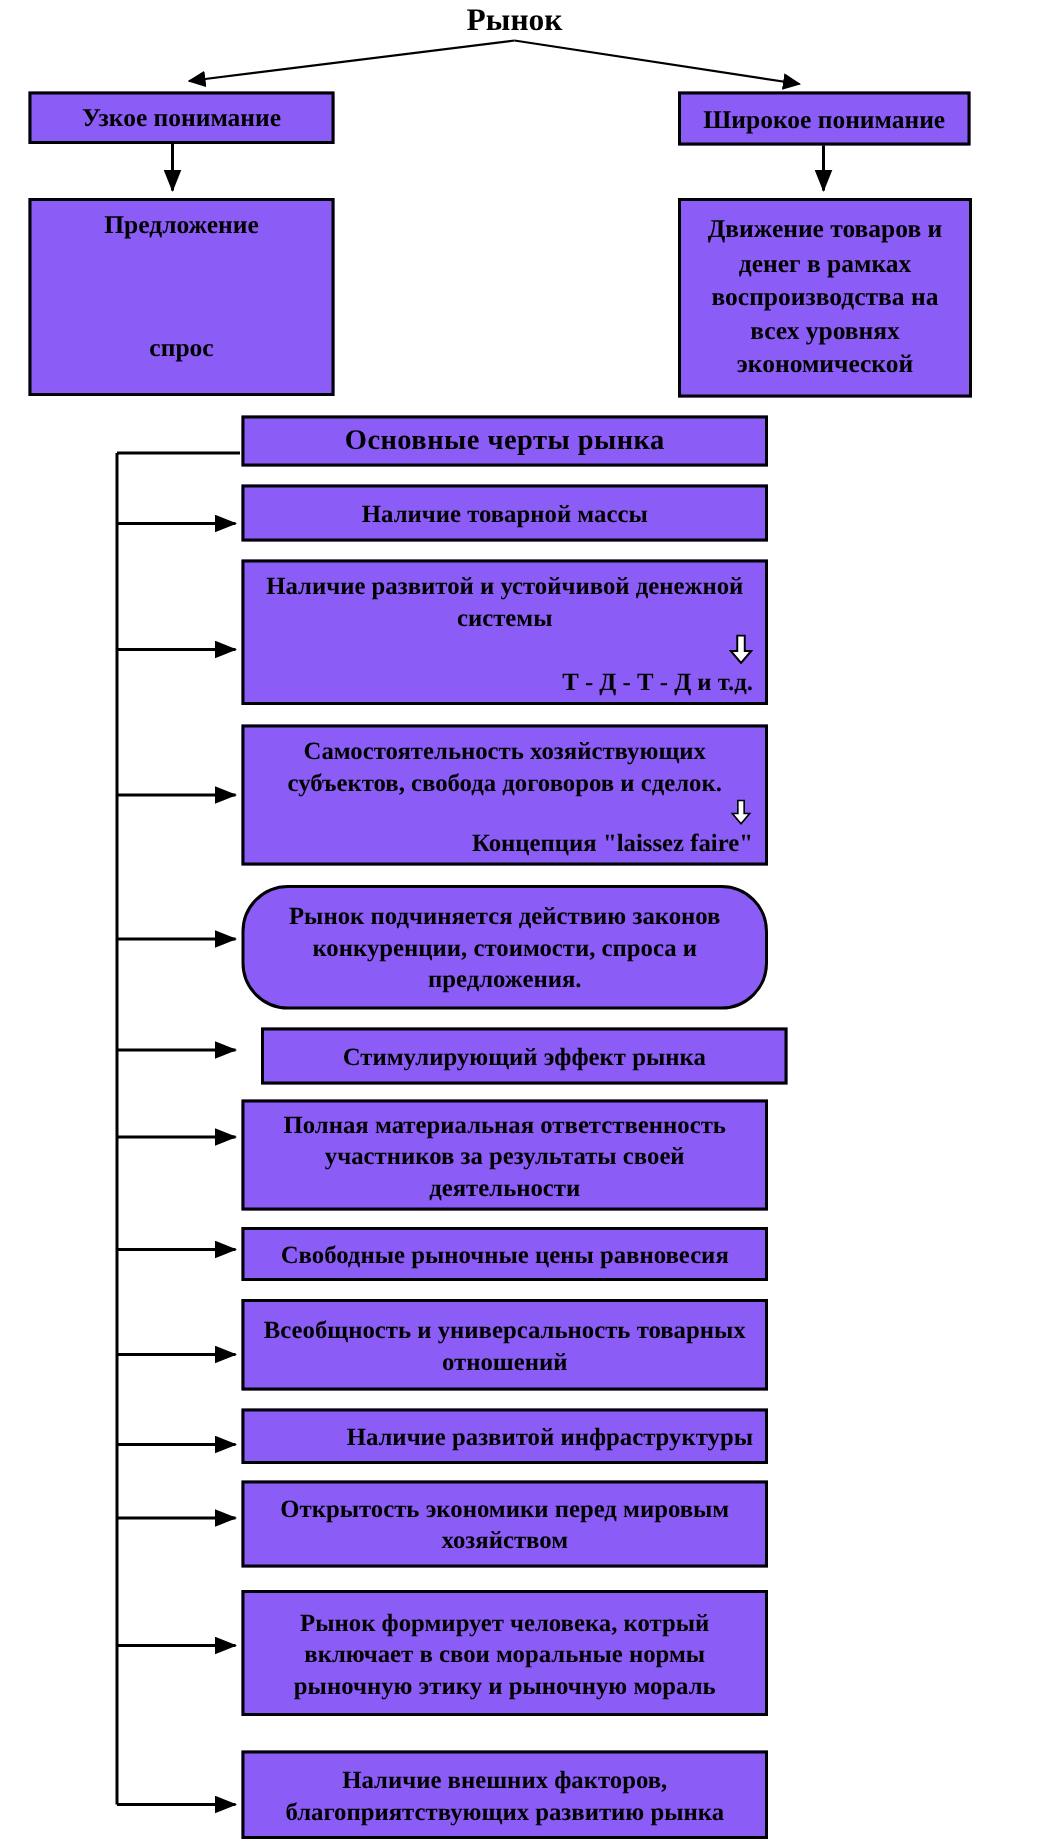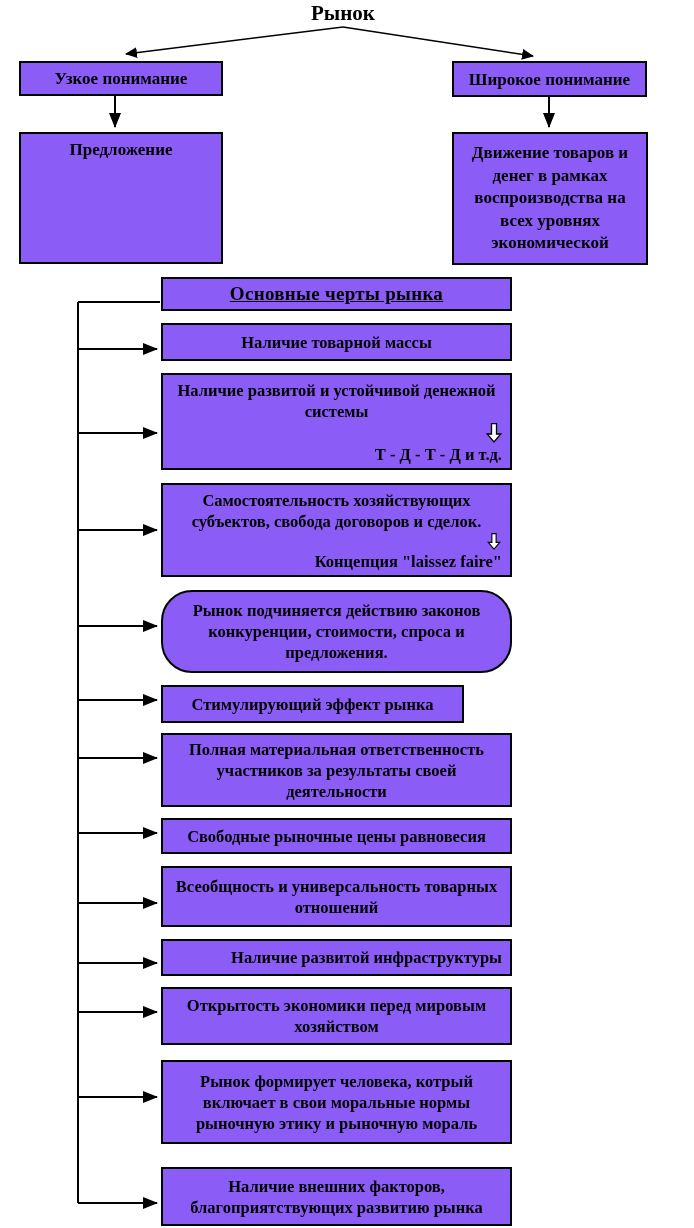--- a/index.html
+++ b/index.html
@@ -20,21 +20,21 @@
   .box{
     position:absolute;
     border:2px solid #000000;
     background:#8b5cf6;
     box-sizing:border-box;
     text-align:center;
   }
   .vcenter{display:flex;align-items:center;justify-content:center;}
   .topbox{font-size:17px;line-height:21px;padding:2px 6px;}
   .bigtext{font-size:17px;line-height:22.5px;padding:4px 8px;}
-  .header-box{font-size:19px;line-height:22px;letter-spacing:0.3px;text-decoration:underline;}
+  .header-box{font-size:19px;line-height:22px;letter-spacing:0.3px;}
   .feature{font-size:16.5px;line-height:21px;padding:3px 8px;}
   .feature.stack{
     display:flex;flex-direction:column;align-items:flex-end;
     justify-content:flex-start;padding-top:5px;
   }
   .supply-label{position:absolute;left:0;width:100%;text-align:center;font-size:17px;}
   .hollow-arrow{display:block;margin:1px 0 1px 0;}
 </style>
 </head>
 <body>
@@ -82,20 +82,21 @@
   <div class="box vcenter topbox" style="left:19px;top:61px;width:204px;height:35px;">
     <span>Узкое понимание</span>
   </div>
 
   <div class="box vcenter topbox" style="left:452px;top:61px;width:195px;height:36px;">
     <span>Широкое понимание</span>
   </div>
 
   <div class="box" style="left:19px;top:132px;width:204px;height:132px;">
     <span class="supply-label" style="top:6px;">Предложение</span>
+    <span class="supply-label" style="top:88px;">спрос</span>
   </div>
 
   <div class="box vcenter bigtext" style="left:452px;top:132px;width:196px;height:133px;">
     <span>Движение товаров и денег в рамках воспроизводства на всех уровнях экономической</span>
   </div>
 
   <div class="box vcenter header-box" style="left:161px;top:277px;width:351px;height:34px;">
     <span>Основные черты рынка</span>
   </div>
 
@@ -116,21 +117,21 @@
     <svg class="hollow-arrow" width="16" height="20" viewBox="0 0 16 20">
       <path d="M5.5,0.7 L10.5,0.7 L10.5,11 L14.8,11 L8,19 L1.2,11 L5.5,11 Z" fill="#ffffff" stroke="#000000" stroke-width="1.3" stroke-linejoin="miter"></path>
     </svg>
     <span>Концепция "laissez faire"</span>
   </div>
 
   <div class="box vcenter feature" style="left:161px;top:590px;width:351px;height:83px;border-radius:31px;">
     <span>Рынок подчиняется действию законов конкуренции, стоимости, спроса и предложения.</span>
   </div>
 
-  <div class="box vcenter feature" style="left:161px;top:685px;width:303px;height:38px;">
+  <div class="box vcenter feature" style="left:174px;top:685px;width:351px;height:38px;">
     <span>Стимулирующий эффект рынка</span>
   </div>
 
   <div class="box vcenter feature" style="left:161px;top:733px;width:351px;height:74px;">
     <span>Полная материальная ответственность участников за результаты своей деятельности</span>
   </div>
 
   <div class="box vcenter feature" style="left:161px;top:818px;width:351px;height:36px;justify-content:center;">
     <span>Свободные рыночные цены равновесия</span>
   </div>

